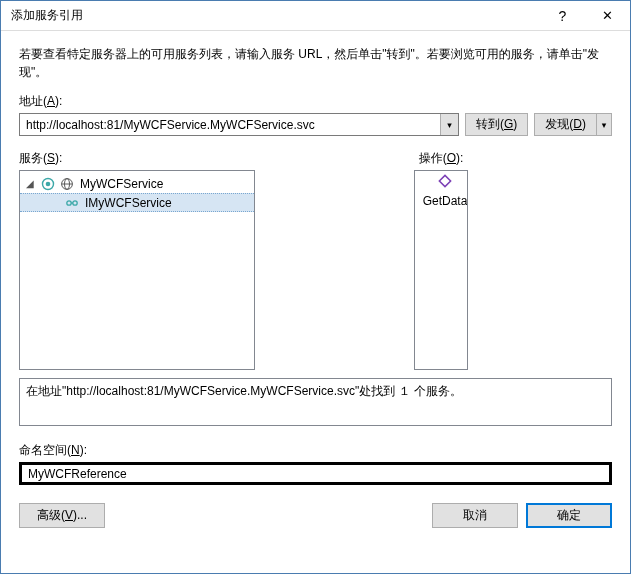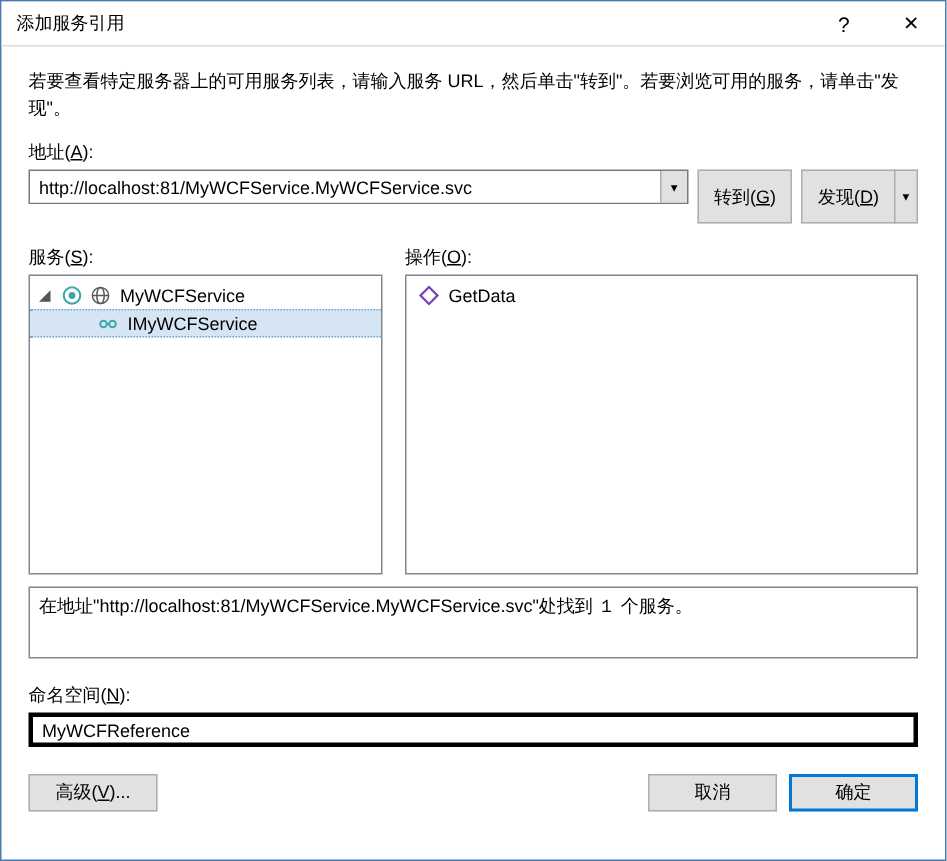--- a/index.html
+++ b/index.html
@@ -56,21 +56,21 @@
       width: 18px;
       height: 100%;
       display: flex;
       align-items: center;
       justify-content: center;
       background: #e1e1e1;
       border-left: 1px solid #adadad;
       font-size: 9px;
     }
     .btn {
-      height: 36px;
+      height: 23px;
       padding: 0 10px;
       background: #e1e1e1;
       border: 1px solid #adadad;
       font: inherit;
       cursor: default;
       min-width: 56px;
     }
     .btn-split { display: flex; }
     .btn-split .btn { min-width: 52px; }
     .btn-split .drop {
@@ -80,21 +80,21 @@
       border-left: 1px solid #adadad;
       margin-left: -1px;
       font-size: 9px;
       display: flex;
       align-items: center;
       justify-content: center;
     }
     .panes { display: flex; gap: 15px; margin-bottom: 8px; }
     .pane-col { display: flex; flex-direction: column; }
     .pane-col.left { width: 236px; }
-    .pane-col.right { flex: 1; }
+    .pane-col.right { flex: 1; align-items: center; }
     .pane-label { margin-bottom: 3px; }
     .pane {
       border: 1px solid #828790;
       background: #fff;
       height: 200px;
       overflow: auto;
       padding: 3px 0;
     }
     .tree-row {
       display: flex;
@@ -122,20 +122,21 @@
       justify-content: center;
     }
     .tree-icon svg { width: 14px; height: 14px; }
     .tree-text { padding-left: 2px; }
     .op-row {
       display: flex;
       align-items: center;
       height: 19px;
       padding-left: 8px;
       gap: 6px;
+      flex-direction: column;
     }
     .op-icon {
       width: 14px;
       height: 14px;
       display: inline-flex;
       align-items: center;
       justify-content: center;
     }
     .status-box {
       border: 1px solid #828790;

